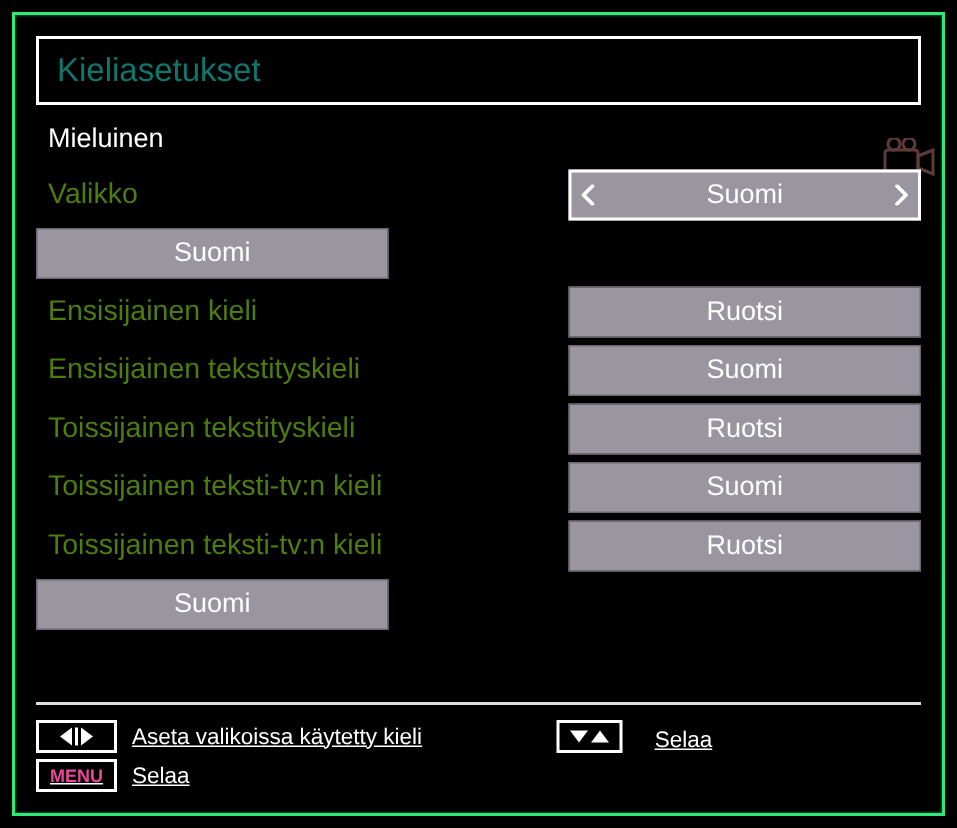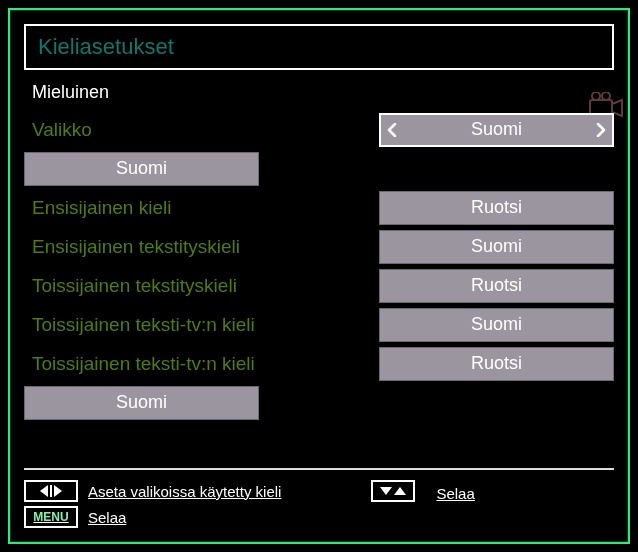--- a/index.html
+++ b/index.html
@@ -100,21 +100,21 @@
     display: flex;
     align-items: center;
     gap: 10px;
     color: #fff;
     font-size: 15px;
     margin-bottom: 4px;
     text-decoration: underline;
   }
   .key-badge {
     border: 2px solid #fff;
-    color: #86efac;
+    color: #ec4899;
     font-size: 12px;
     font-weight: bold;
     padding: 1px 5px;
     display: inline-flex;
     align-items: center;
     justify-content: center;
     height: 16px;
     min-width: 40px;
     box-sizing: content-box;
   }

